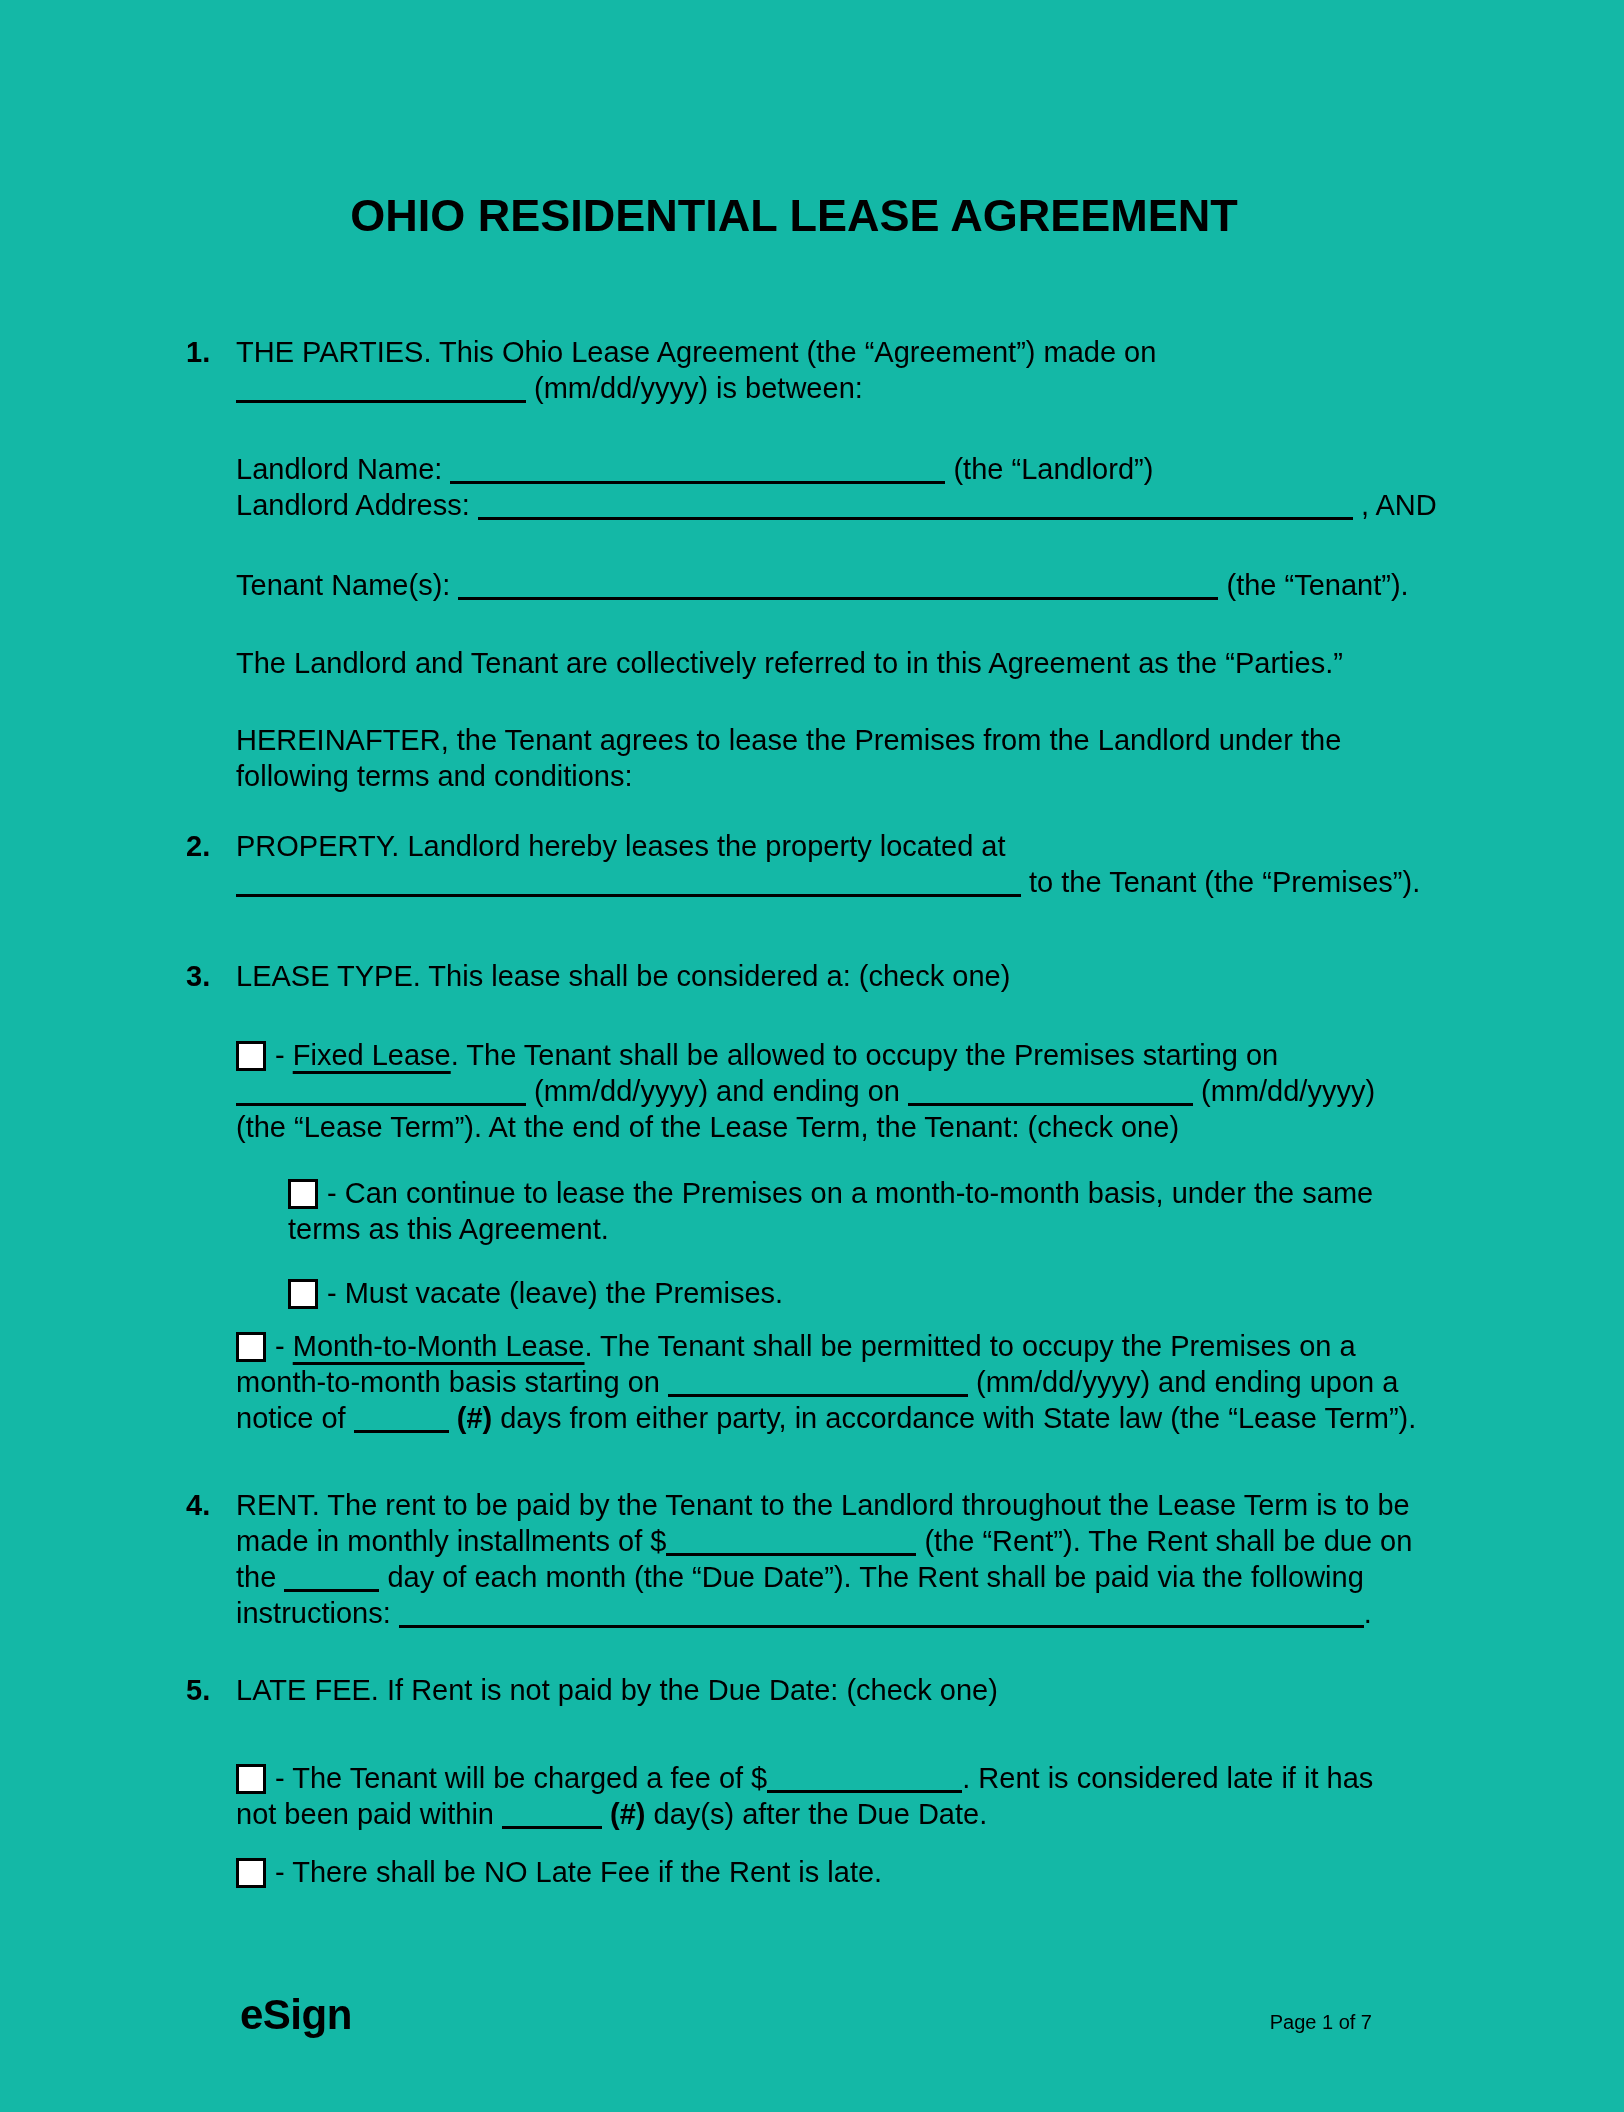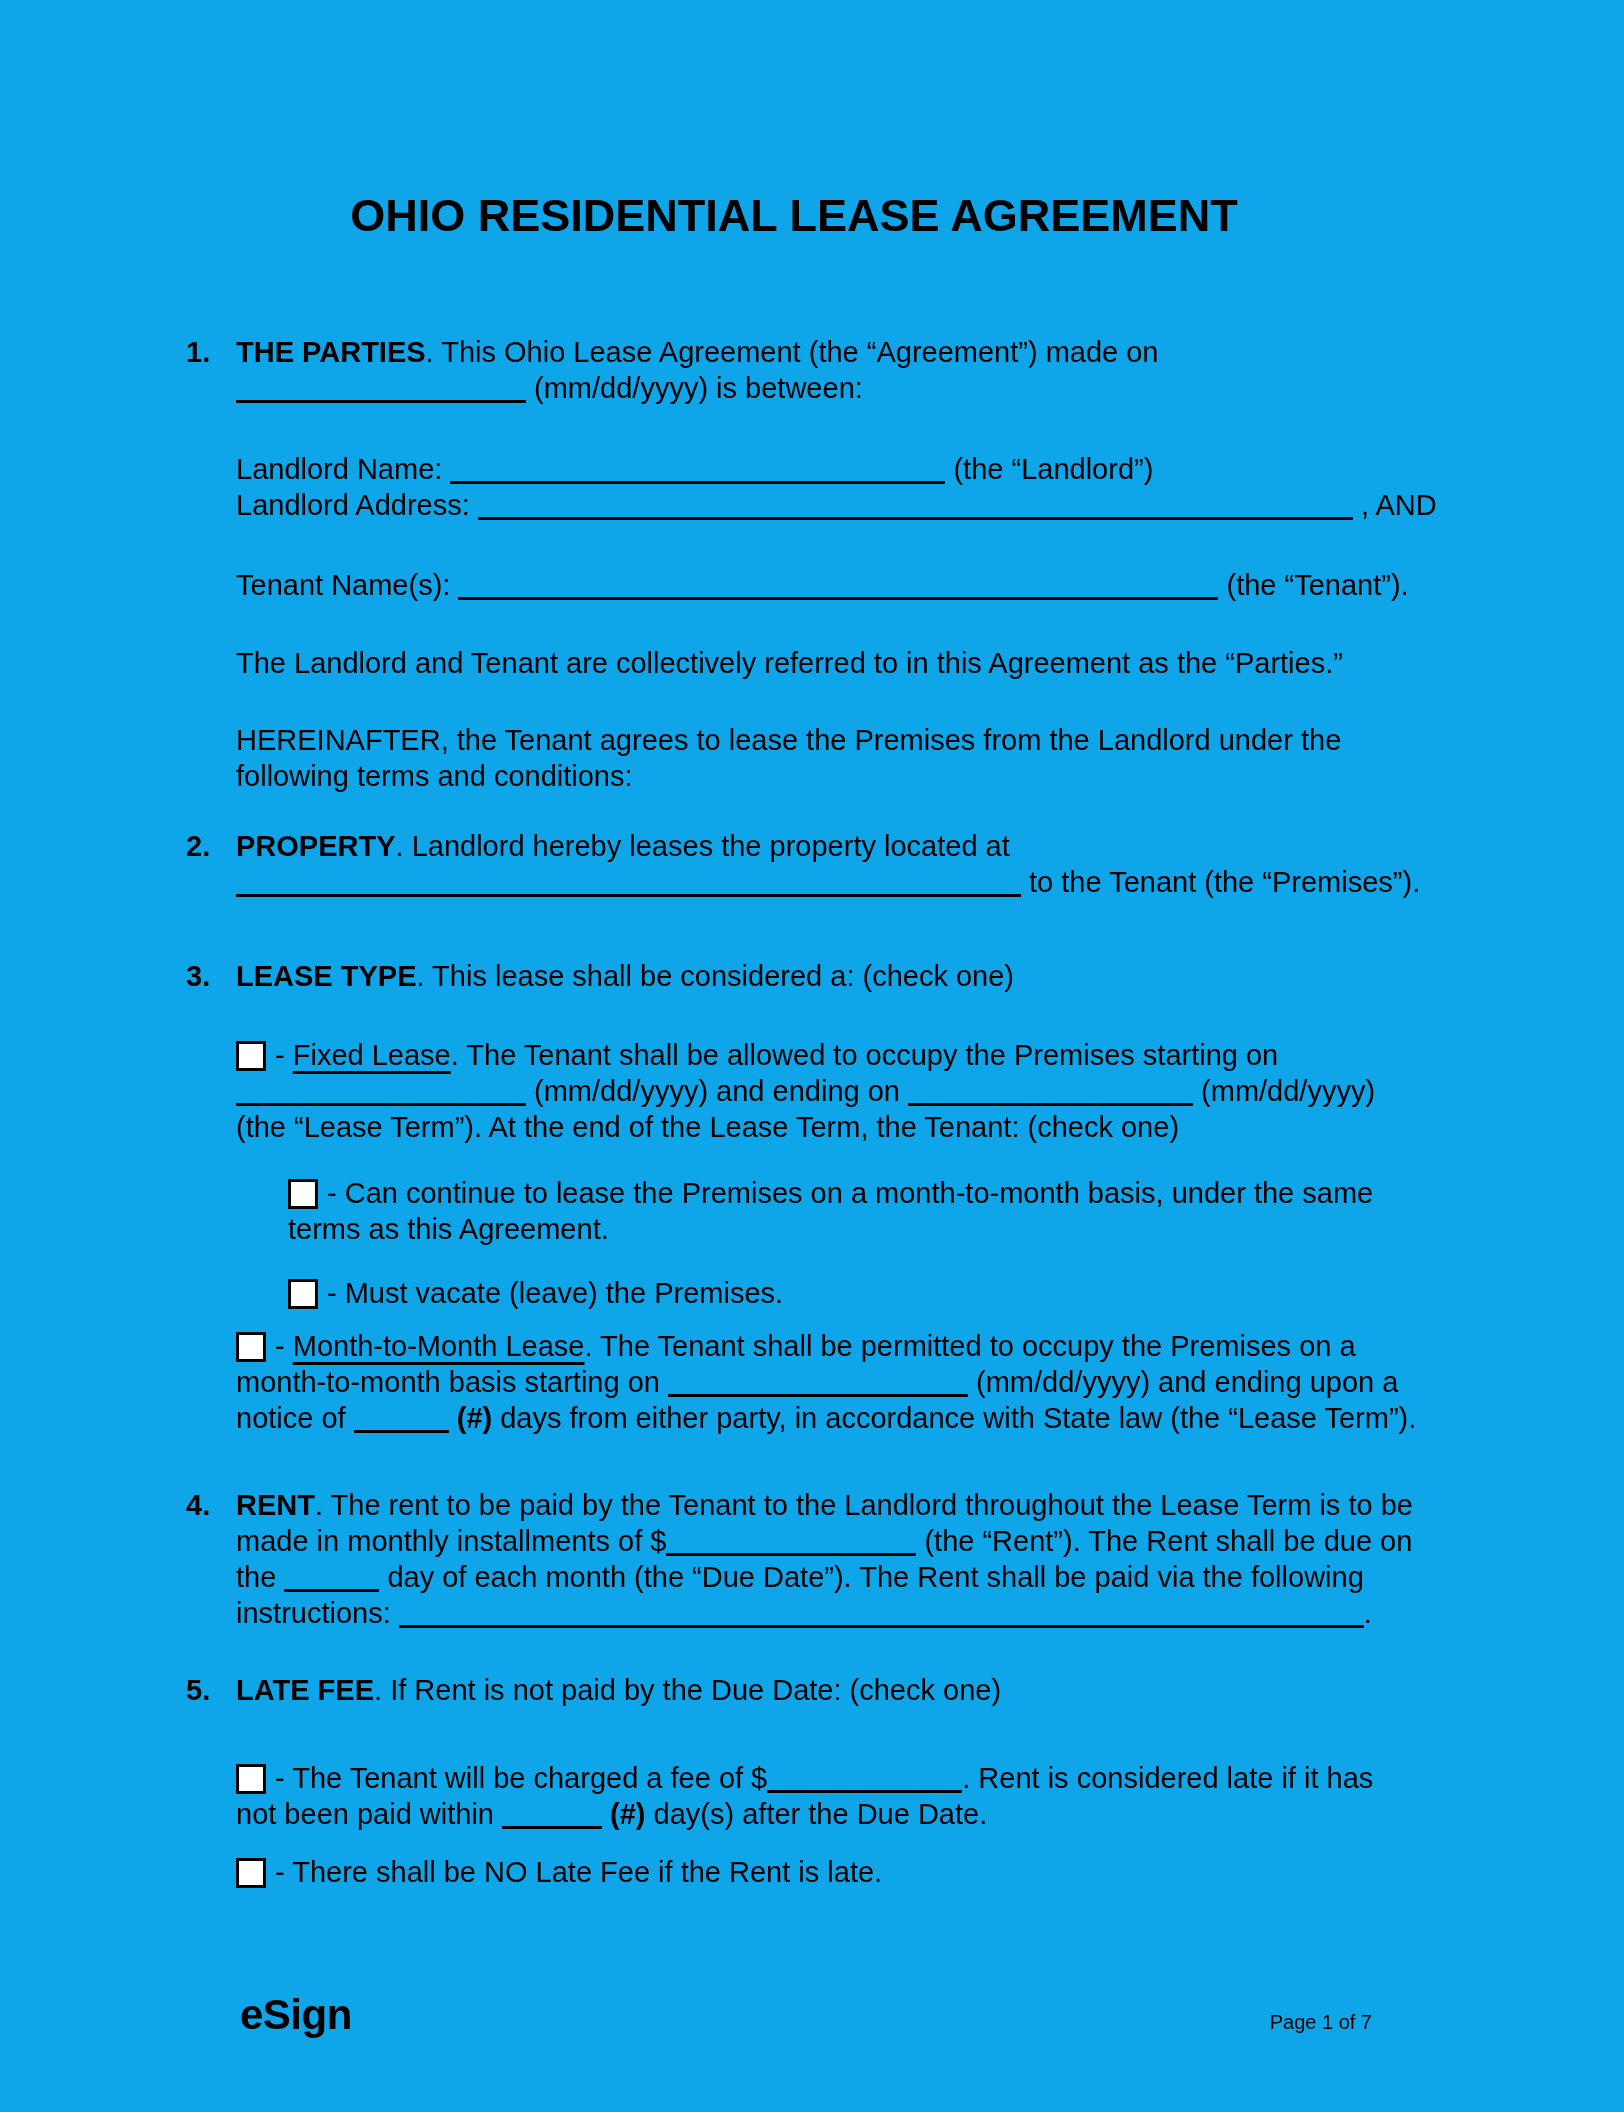--- a/index.html
+++ b/index.html
@@ -1,19 +1,19 @@
 <!DOCTYPE html>
 <html><head>
 <meta charset="utf-8">
 <style>
   html,body{margin:0;padding:0;background:#888;}
   .page{
     position:relative;
     width:1624px;height:2112px;
-    background:#0ea5e9;
+    background:#14b8a6;
     font-family:"Liberation Sans", Arial, sans-serif;
     color:#000;
     box-sizing:border-box;
     padding:188px 180px 0 236px;
     overflow:hidden;
   }
   .title{
     position:relative;
     width:1208px; 
     margin-left:-46px; 
@@ -29,21 +29,21 @@
     line-height:36px;
     font-size:29px;
     white-space:nowrap;
     height:36px;
   }
   .num{
     position:absolute;
     left:-50px;top:0;width:48px;
     font-weight:700;
   }
-  .hd{font-weight:700;margin-top:47px;}
+  .hd{font-weight:400;margin-top:47px;}
   .b{font-weight:700;}
   .ul-label{
     text-decoration:underline;
     text-decoration-thickness:3px;
     text-underline-offset:6px;
     margin-top:16px;
   }
   .blank{
     display:inline-block;
     height:4px;

